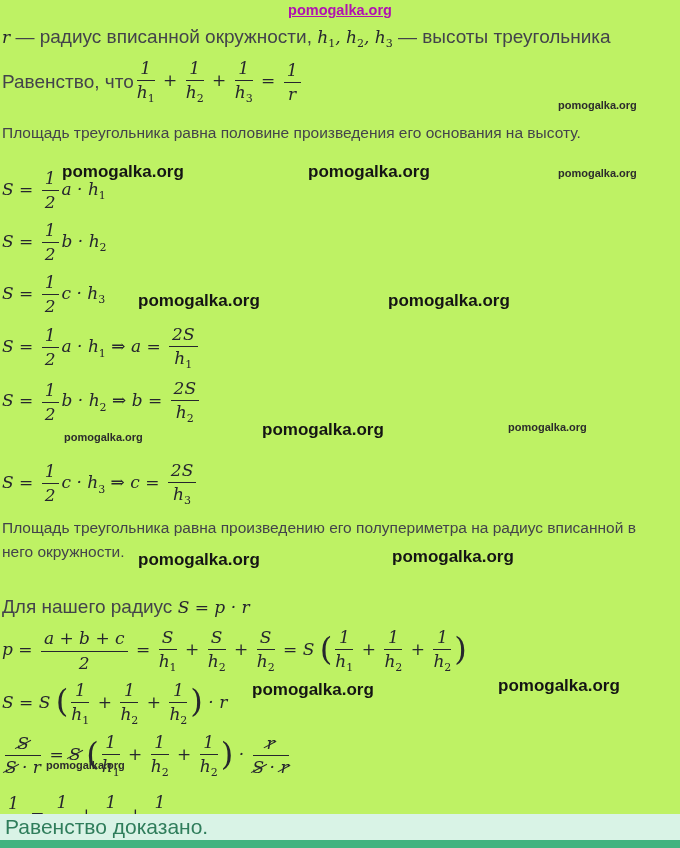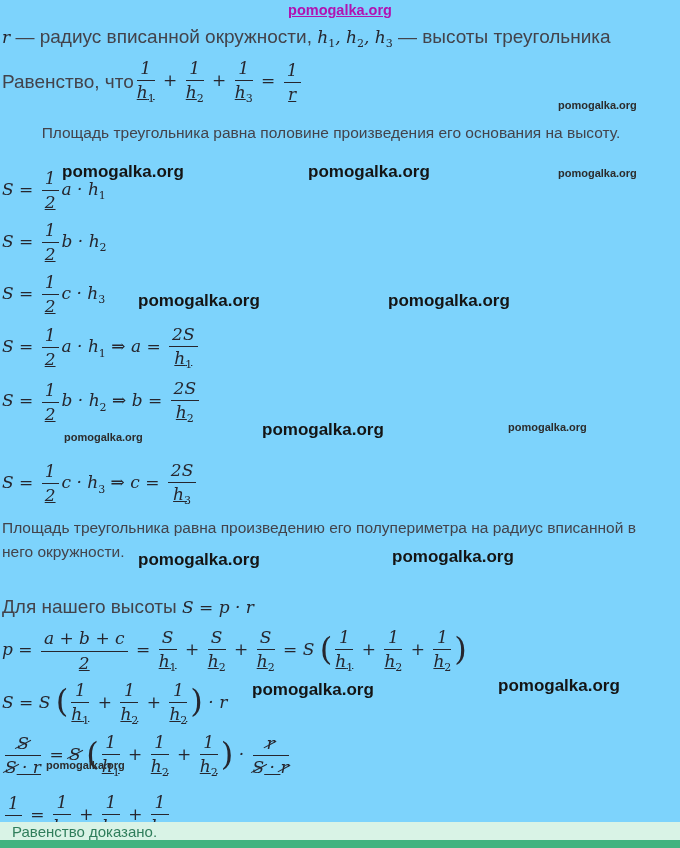--- a/index.html
+++ b/index.html
@@ -2,21 +2,21 @@
 <html style="--watermark-accent: #b112b1; --footer-bg: #d9f3e6; --footer-text: #2f7d5b; --footer-strip: #42b380;"><head>
 <meta charset="utf-8">
 <style>
   * { margin: 0; padding: 0; box-sizing: border-box; }
   html, body { background: #fff; }
   body { width: 680px; height: 848px; font-family: "Liberation Sans", sans-serif; }
 
   .page {
     position: relative;
     width: 680px; height: 848px;
-    background: #7dd3fc;
+    background: #bef264;
     overflow: hidden;
   }
 
   
   .content { padding: 26px 0 0 2px; }
 
   .txt  { font-size: 19px; color: #43434b; }
   .para { font-size: 15.5px; color: #43434b; line-height: 1.55; max-width: 658px; }
 
   .math {
@@ -32,21 +32,21 @@
   .fline { min-height: 42px; display: flex; align-items: center; }
 
   .frac {
     display: inline-flex;
     flex-direction: column;
     vertical-align: middle;
     text-align: center;
     margin: 0 3px;
   }
   .frac .num { border-bottom: 1.2px solid currentColor; padding: 0 3px 2px; line-height: 1.12; }
-  .frac .den { padding-top: 2px; line-height: 1.12; text-decoration: underline; }
+  .frac .den { padding-top: 2px; line-height: 1.12; }
 
   .bigp {
     font-style: normal;
     font-size: 1.9em;
     line-height: 0;
     vertical-align: middle;
     position: relative;
     top: -2px;
     font-weight: 300;
   }
@@ -55,21 +55,21 @@
   .cancel::after {
     content: '';
     position: absolute;
     left: -3px; right: -3px; top: 50%;
     border-top: 1.3px solid currentColor;
     transform: rotate(-28deg);
   }
 
   
   .row-prove { margin-top: 10px; }
-  .row-para1 { margin-top: 16px; text-align: center; }
+  .row-para1 { margin-top: 16px; }
   .row-f1 { margin-top: 24px; }
   .row-f2, .row-f3, .row-f4, .row-f5 { margin-top: 9px; }
   .row-f6 { margin-top: 36px; }
   .row-para2 { margin-top: 10px; }
   .row-case { margin-top: 32px; }
   .row-f7 { margin-top: 10px; }
   .row-f8, .row-f9 { margin-top: 7px; }
   .row-f10 { margin-top: 14px; }
 
   
@@ -79,26 +79,26 @@
     color: var(--watermark-accent, #b112b1);
     text-decoration: underline;
     cursor: pointer;
   }
   .wm-lg { font-size: 17px; font-weight: 700; color: #141414; }
   .wm-sm { font-size: 11px; font-weight: 600; color: #2c2c2c; }
 
   
   .footer-bar {
     position: absolute; left: 0; right: 0; bottom: 8px;
-    height: 18px;
+    height: 26px;
     background: var(--footer-bg, #d9f3e6);
     color: var(--footer-text, #2f7d5b);
-    font-size: 15px;
+    font-size: 21px;
     display: flex; align-items: center;
-    padding-left: 12px;
+    padding-left: 5px;
   }
   .footer-strip {
     position: absolute; left: 0; right: 0; bottom: 0;
     height: 8px;
     background: var(--footer-strip, #42b380);
   }
 </style>
 </head>
 <body>
 
@@ -184,21 +184,21 @@
             <span class="num">1</span>
             <span class="den">2</span>
           </span>c · h<sub>3</sub> ⇒ c = <span class="frac">
             <span class="num">2S</span>
             <span class="den">h<sub>3</sub></span>
           </span></span>
       </div>
 
     <p class="para row-para2">Площадь треугольника равна произведению его полупериметра на радиус вписанной в него окружности.</p>
 
-    <div class="line row-case"><span class="txt">Для нашего высоты </span><span class="math">S = p · r</span></div>
+    <div class="line row-case"><span class="txt">Для нашего радиус </span><span class="math">S = p · r</span></div>
 
     <div class="line fline row-f7">
         <span class="math">p = <span class="frac">
             <span class="num">a + b + c</span>
             <span class="den">2</span>
           </span> = <span class="frac">
             <span class="num">S</span>
             <span class="den">h<sub>1</sub></span>
           </span> + <span class="frac">
             <span class="num">S</span>

